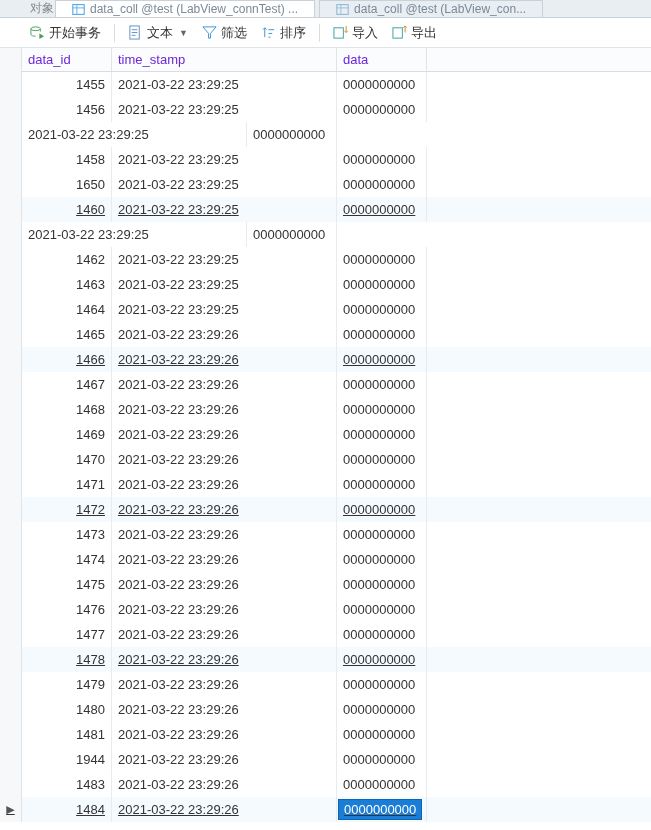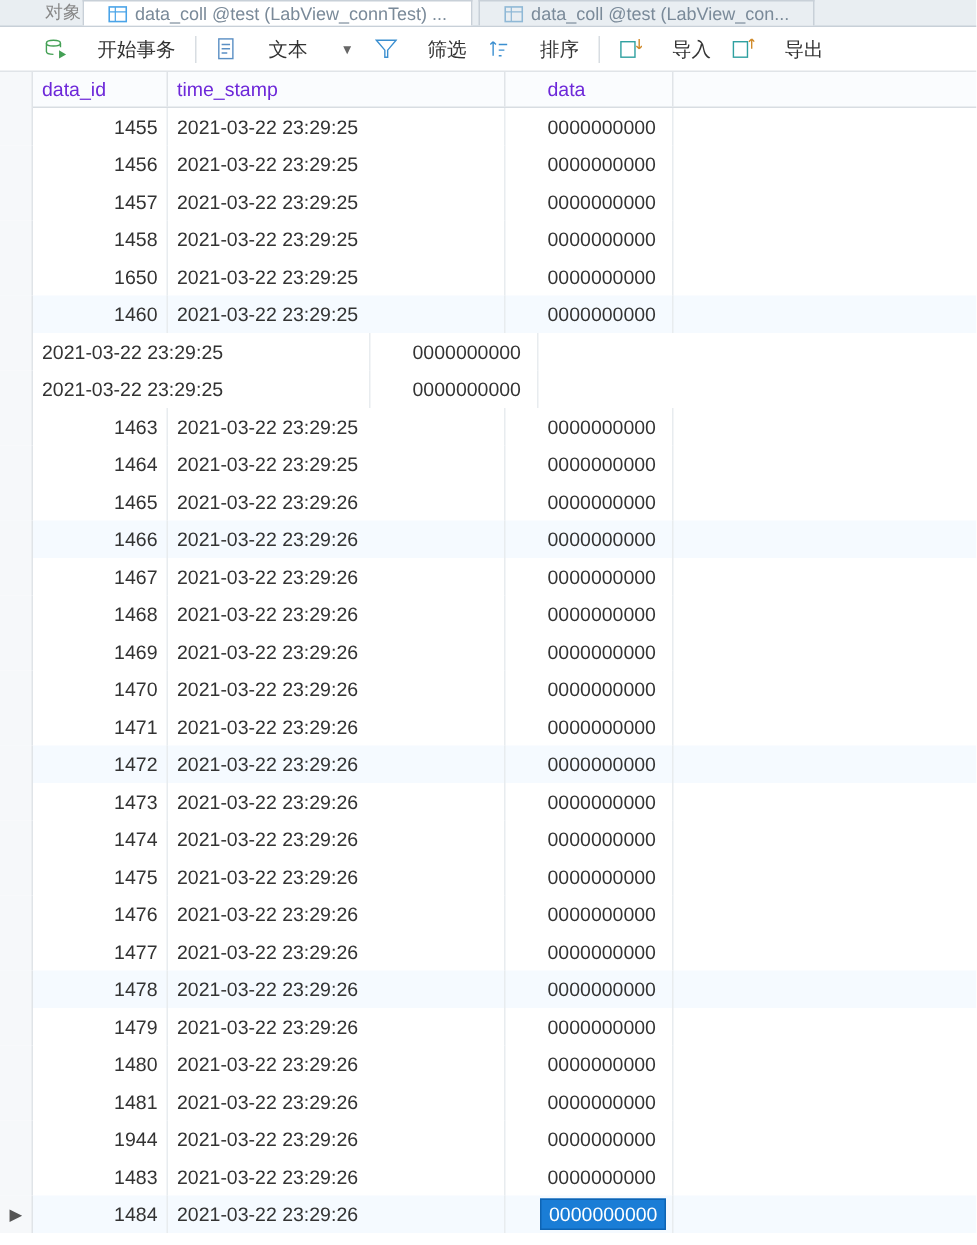--- a/index.html
+++ b/index.html
@@ -41,21 +41,21 @@
     display: flex;
     align-items: center;
     gap: 6px;
     padding: 0 8px 0 26px;
     background: #fff;
     border-bottom: 1px solid #e0e4e8;
   }
   .toolbar .tbtn {
     display: flex;
     align-items: center;
-    gap: 20px;
+    gap: 4px;
     padding: 2px 4px;
     cursor: pointer;
     color: #333;
   }
   .toolbar .ticon svg { width: 15px; height: 15px; display: block; }
   .toolbar .sep { width: 1px; height: 18px; background: #d8dde2; margin: 0 3px; }
   .toolbar .dd { font-size: 9px; color: #666; margin-left: 2px; }
   .grid-wrap { display: flex; }
   .left-gutter-top {
     width: 22px;
@@ -74,42 +74,42 @@
     padding: 3px 6px;
     color: #6d28d9;
     display: flex;
     align-items: center;
   }
   .row {
     display: flex;
     height: 25px;
     align-items: stretch;
   }
-  .row.alt { background: #f5faff; }
+  .row.alt { background: #f5faff; text-decoration: underline; }
   .row .gutter {
     width: 22px;
     border-right: 1px solid #e0e4e8;
     background: #f6f8fa;
     display: flex;
     align-items: center;
     justify-content: center;
     color: #555;
     font-size: 11px;
   }
   .row .cell {
     border-right: 1px solid #e8ecef;
     padding: 3px 6px;
     display: flex;
     align-items: center;
     overflow: hidden;
     white-space: nowrap;
   }
   .col-id   { width: 90px; justify-content: flex-end; }
   .col-ts   { width: 225px; }
-  .col-data { width: 90px; justify-content: flex-start; margin-left: 22px; }
+  .col-data { width: 90px; justify-content: flex-start; }
   .header-row .col-id { justify-content: flex-start; }
   .selected-cell {
     background: #1a7dd6;
     color: #fff;
     margin: 1px 0;
     padding: 2px 5px;
     border: 1px solid #0e64b3;
   }
 </style>
 </head>
@@ -228,21 +228,20 @@
       <div class="cell col-data">0000000000</div>
     </div>
     <div class="row">
       <div class="gutter"></div>
       <div class="cell col-id">1456</div>
       <div class="cell col-ts">2021-03-22 23:29:25</div>
       <div class="cell col-data">0000000000</div>
     </div>
     <div class="row">
       <div class="gutter"></div>
-      <div class="cell col-id">1457</div>
       <div class="cell col-ts">2021-03-22 23:29:25</div>
       <div class="cell col-data">0000000000</div>
     </div>
     <div class="row">
       <div class="gutter"></div>
       <div class="cell col-id">1458</div>
       <div class="cell col-ts">2021-03-22 23:29:25</div>
       <div class="cell col-data">0000000000</div>
     </div>
     <div class="row">
@@ -257,20 +256,21 @@
       <div class="cell col-ts">2021-03-22 23:29:25</div>
       <div class="cell col-data">0000000000</div>
     </div>
     <div class="row">
       <div class="gutter"></div>
       <div class="cell col-ts">2021-03-22 23:29:25</div>
       <div class="cell col-data">0000000000</div>
     </div>
     <div class="row">
       <div class="gutter"></div>
+      <div class="cell col-id">1462</div>
       <div class="cell col-ts">2021-03-22 23:29:25</div>
       <div class="cell col-data">0000000000</div>
     </div>
     <div class="row">
       <div class="gutter"></div>
       <div class="cell col-id">1463</div>
       <div class="cell col-ts">2021-03-22 23:29:25</div>
       <div class="cell col-data">0000000000</div>
     </div>
     <div class="row">

